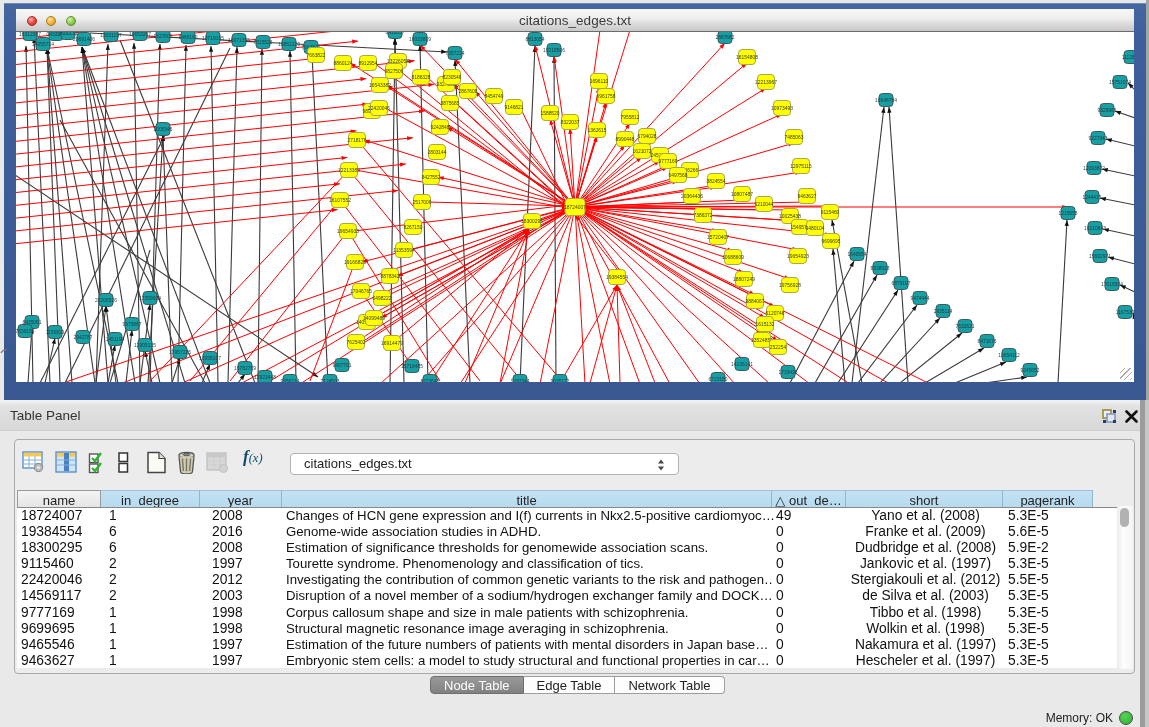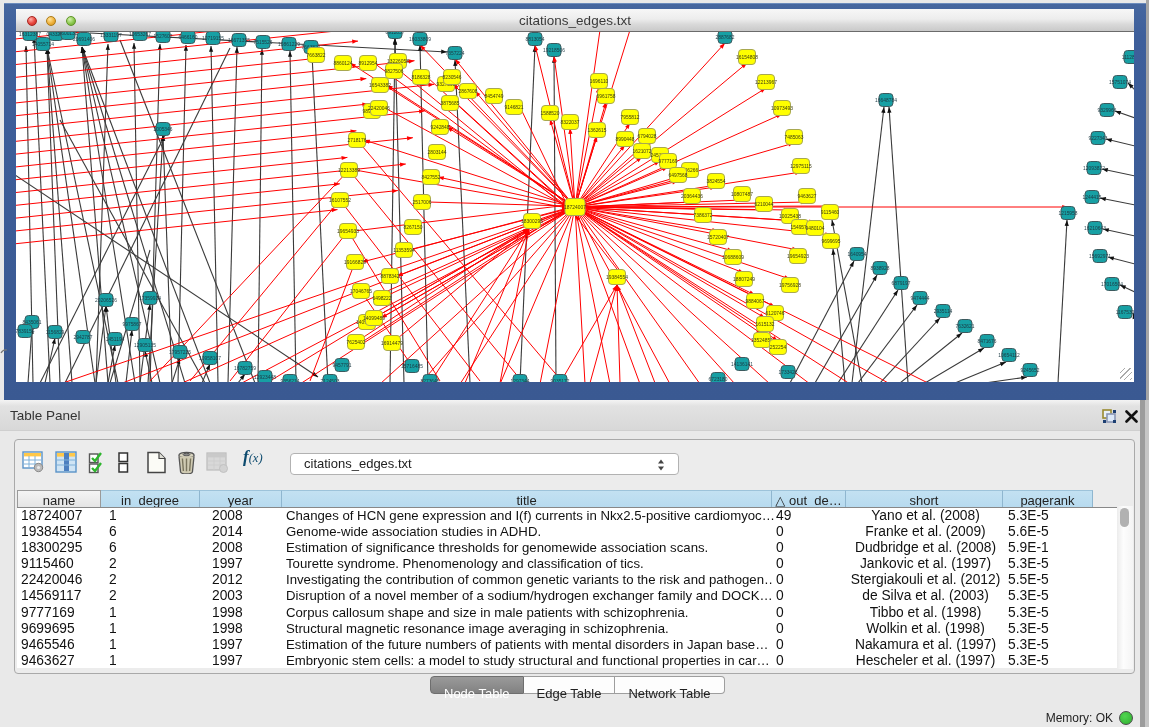--- a/index.html
+++ b/index.html
@@ -34,21 +34,21 @@
 #tbody{position:absolute;left:2px;top:67px;width:1100px;height:161px;background:#fff;
  font-size:13.8px;color:#111;border-top:1px solid #888}
 .tr{position:relative;width:100%;height:16.1px;line-height:16px;white-space:nowrap}
 .c{position:absolute;top:0;overflow:hidden}
 .c0{left:4px}.c1{left:92px}.c2{left:195px}.c3{left:269px;width:488px;font-size:13.2px}.c4{left:759px}
 .c5{left:829px;width:159px;text-align:center}.c6{left:991px}
 #vsb{position:absolute;left:1102px;top:66px;width:16px;height:163px;
  background:linear-gradient(90deg,#ececec,#fdfdfd 40%,#f4f4f4)}
 #vsb .thumb{position:absolute;left:3px;top:2px;width:9px;height:19px;background:#b1b1b1;border-radius:5px}
 #tabs{position:absolute;left:430px;top:276px;height:18px;font-size:13px;color:#222}
-#tabs .seg{float:left;height:18px;line-height:17px;padding:8px 13px;background:#fdfdfd;
+#tabs .seg{float:left;height:18px;line-height:17px;padding:0 13px;background:#fdfdfd;
  border:1px solid #9e9e9e;border-left:none}
 #tabs .seg.first{border-left:1px solid #9e9e9e;border-radius:4px 0 0 4px}
 #tabs .seg.last{border-radius:0 4px 4px 0}
 #tabs .seg.sel{background:linear-gradient(180deg,#9a9a9a,#818181);color:#fff;border-color:#6e6e6e}
 #status{position:absolute;right:7px;top:311px;font-size:12px;color:#222}
 #status .dot{display:inline-block;width:14px;height:14px;border-radius:50%;
  background:radial-gradient(circle at 40% 35%,#52d652,#2fae2f);border:1px solid #4a4a4a;
  vertical-align:-3px;margin-left:6px}
 </style></head>
 <body>
@@ -793,34 +793,34 @@
           <div class="c c1">1</div>
           <div class="c c2">2008</div>
           <div class="c c3">Changes of HCN gene expression and I(f) currents in Nkx2.5-positive cardiomyoc…</div>
           <div class="c c4">49</div>
           <div class="c c5">Yano et al. (2008)</div>
           <div class="c c6">5.3E-5</div>
         </div>
         <div class="tr">
           <div class="c c0">19384554</div>
           <div class="c c1">6</div>
-          <div class="c c2">2014</div>
+          <div class="c c2">2016</div>
           <div class="c c3">Genome-wide association studies in ADHD.</div>
           <div class="c c4">0</div>
           <div class="c c5">Franke et al. (2009)</div>
           <div class="c c6">5.6E-5</div>
         </div>
         <div class="tr">
           <div class="c c0">18300295</div>
           <div class="c c1">6</div>
           <div class="c c2">2008</div>
           <div class="c c3">Estimation of significance thresholds for genomewide association scans.</div>
           <div class="c c4">0</div>
           <div class="c c5">Dudbridge et al. (2008)</div>
-          <div class="c c6">5.9E-1</div>
+          <div class="c c6">5.9E-2</div>
         </div>
         <div class="tr">
           <div class="c c0">9115460</div>
           <div class="c c1">2</div>
           <div class="c c2">1997</div>
           <div class="c c3">Tourette syndrome. Phenomenology and classification of tics.</div>
           <div class="c c4">0</div>
           <div class="c c5">Jankovic et al. (1997)</div>
           <div class="c c6">5.3E-5</div>
         </div>

